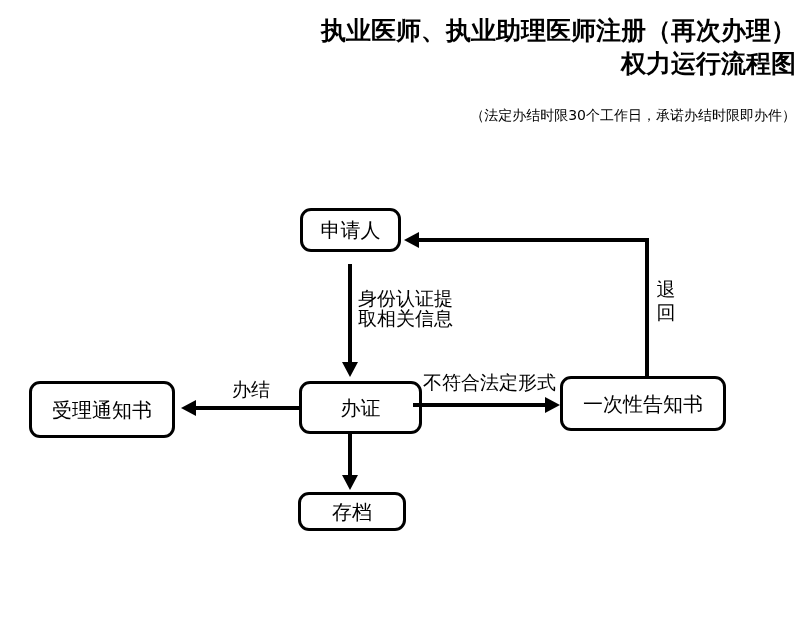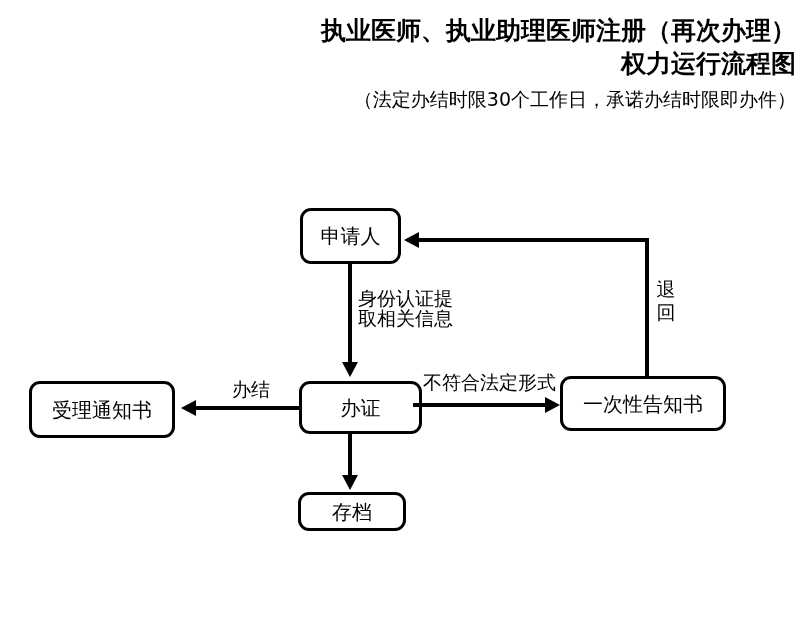--- a/index.html
+++ b/index.html
@@ -28,24 +28,24 @@
     text-align: right;
   }
   .title-line {
     font-size: 25px;
     font-weight: bold;
     line-height: 33px;
     letter-spacing: 0px;
     white-space: nowrap;
   }
   .subtitle-line {
-    font-size: 19px;
+    font-size: 14px;
     font-weight: normal;
     line-height: 30px;
-    margin-top: 4px;
+    margin-top: 20px;
     white-space: nowrap;
   }
 
   
   .node {
     position: absolute;
     box-sizing: border-box;
     border: 3px solid #000000;
     border-radius: 11px;
     background: #ffffff;
@@ -113,21 +113,21 @@
 <body>
 
 <div id="canvas">
 
   <div class="title-block">
     <div class="title-line">执业医师、执业助理医师注册（再次办理）</div>
     <div class="title-line">权力运行流程图</div>
     <div class="subtitle-line">（法定办结时限30个工作日，承诺办结时限即办件）</div>
   </div>
 
-  <div class="node" style="left:300px; top:208px; width:101px; height:56px;">申请人</div>
+  <div class="node" style="left:300px; top:208px; width:101px; height:44px;">申请人</div>
 
   <div class="node" style="left:29px; top:381px; width:146px; height:57px;">受理通知书</div>
 
   <div class="node" style="left:299px; top:381px; width:123px; height:53px;">办证</div>
 
   <div class="node" style="left:560px; top:376px; width:166px; height:55px;">一次性告知书</div>
 
   <div class="node" style="left:298px; top:492px; width:108px; height:39px;">存档</div>
 
   <div class="vline" style="left:348px; top:264px; height:100px;"></div>

